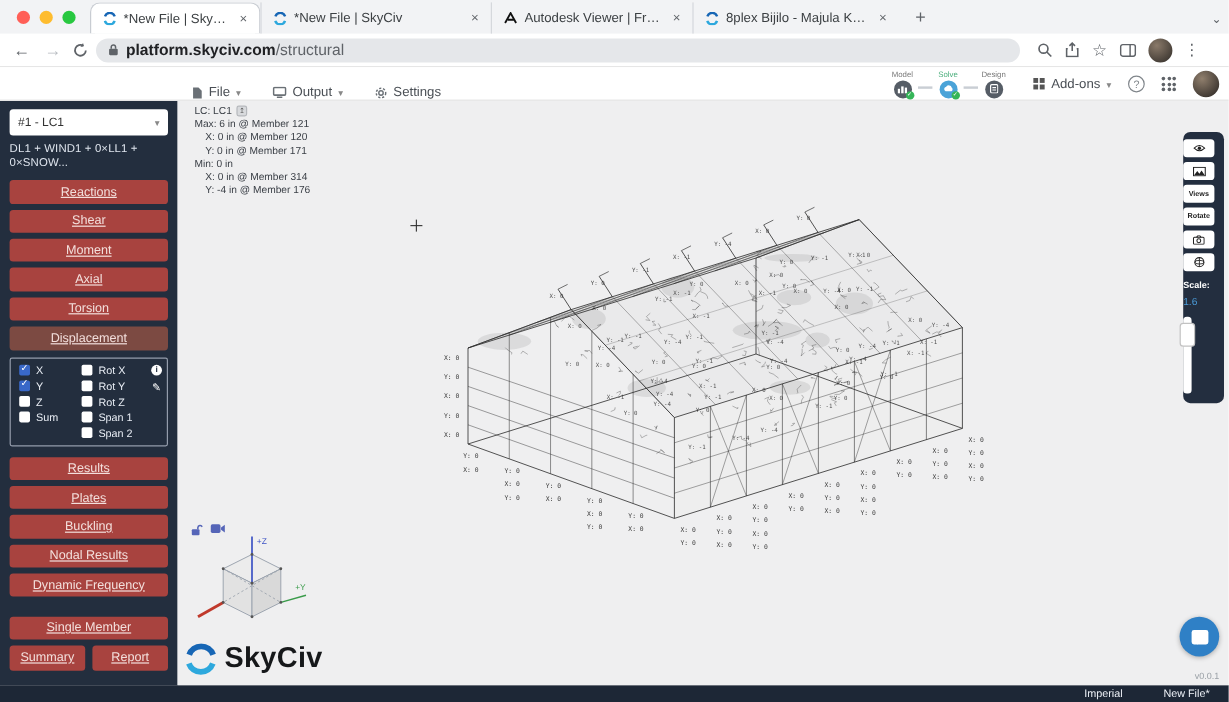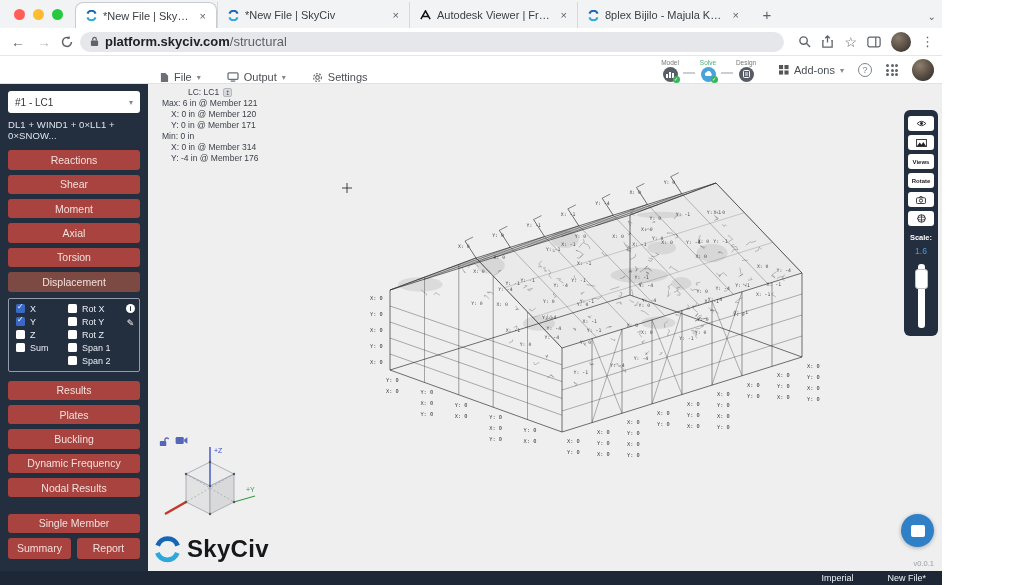--- a/index.html
+++ b/index.html
@@ -1,17 +1,17 @@
 <!DOCTYPE html>
 <html><head>
 <meta charset="utf-8">
 <style>
   * { margin:0; padding:0; box-sizing:border-box; }
   html,body { width:1024px; height:585px; overflow:hidden; font-family:"Liberation Sans", sans-serif; background:#fff; }
-  .app { position:relative; width:942px; height:585px; display:flex; flex-direction:column; }
+  .app { position:relative; width:1024px; height:585px; display:flex; flex-direction:column; }
 
   
   .tabstrip { height:28px; background:#f2f3f5; display:flex; align-items:flex-end; position:relative; }
   .lights { display:flex; gap:8px; align-items:center; padding:0 12px 8px 14px; }
   .light { width:11px; height:11px; border-radius:50%; }
   .tab { height:26px; display:flex; align-items:center; gap:6px; padding:0 8px 0 10px; font-size:11px; color:#3c4043;
          border-left:1px solid #d5d8dc; position:relative; }
   .tab.active { background:#fff; border:1px solid #c8ccd2; border-bottom:none; border-radius:8px 8px 0 0; z-index:2; }
   .tab .title { flex:1; white-space:nowrap; overflow:hidden; text-overflow:ellipsis; }
   .tab .close { font-size:11px; color:#5f6368; padding:0 2px; cursor:pointer; }
@@ -39,21 +39,21 @@
   .helpcirc { width:14px; height:14px; border:1.3px solid #80868b; border-radius:50%; color:#80868b; font-size:9px; display:flex; align-items:center; justify-content:center; }
   .appsgrid { display:grid; grid-template-columns:repeat(3,3px); grid-gap:1.5px; }
   .appsgrid i { width:3px; height:3px; background:#5f6368; border-radius:50%; }
   .avatar2 { width:22px; height:22px; border-radius:50%; background:radial-gradient(circle at 35% 30%, #907f6d, #262220); }
 
   
   .content { flex:1; display:flex; min-height:0; }
   .sidebar { width:148px; background:#232e3e; padding:7px 8px; display:flex; flex-direction:column; }
   .lc-select { background:#fff; border-radius:3px; height:24px; display:flex; align-items:center; justify-content:space-between; padding:0 7px; font-size:10px; color:#333; margin-bottom:6px; }
   .combo { color:#dfe5ee; font-size:9.5px; margin-bottom:9px; letter-spacing:.1px; }
-  .rbtn { background:#a8433f; border:none; border-radius:3px; color:#f3dfdc; font-size:10.5px; height:21px; margin-bottom:5px; width:100%; cursor:pointer; font-family:inherit; }
+  .rbtn { background:#a8433f; border:none; border-radius:3px; color:#f3dfdc; font-size:10.5px; height:21px; margin-bottom:5px; width:100%; cursor:pointer; font-family:inherit;text-decoration:underline; }
   .rbtn.active { background:#7c4a42; }
   .cbpanel { border:1px solid #949cab; border-radius:2px; padding:5px 4px 5px 7px; margin:1px 0 9px; position:relative; }
   .cbcols { display:flex; }
   .cbcol { display:flex; flex-direction:column; gap:3px; }
   .cbcol.left { width:52px; }
   .cbcol.right { flex:1; }
   .cbrow { display:flex; align-items:center; gap:5px; }
   .cb { width:9px; height:9px; background:#fff; border-radius:1.5px; position:relative; flex:none; }
   .cb.on { background:#3968c8; }
   .cb.on::after { content:"✓"; position:absolute; left:1px; top:-2px; font-size:8px; color:#fff; }
@@ -63,23 +63,23 @@
   .pencil { color:#fff; font-size:9px; line-height:9px; }
   .gap { height:12px; }
   .halfrow { display:flex; gap:6px; }
   .halfrow .rbtn { flex:1; }
 
   
   .canvas { flex:1; position:relative; background:#efeff0; overflow:hidden; }
   #model-svg { position:absolute; inset:0; }
   .resinfo { position:absolute; left:14px; top:3px; font-size:8.5px; color:#3a3f46; line-height:11px; }
   .resinfo .indent { padding-left:9px; }
-  .lcline { display:flex; align-items:center; gap:4px;margin-left:26px; }
+  .lcline { display:flex; align-items:center; gap:4px; }
   .lcbadge { width:9px; height:9px; background:#d8dadd; border:1px solid #b5b8bc; border-radius:2px; font-size:6px; line-height:8px; text-align:center; color:#555; }
-  .viewtools { position:absolute; right:4px; top:26px; width:34px; background:#232e3f; border-radius:6px; padding:6px 0 8px; display:flex; flex-direction:column; align-items:center; gap:4px; }
+  .viewtools { position:absolute; right:4px; top:26px; width:34px; background:#232e3f; border-radius:6px; padding:6px 0 8px; display:flex; flex-direction:column; gap:4px; }
   .vbtn { width:26px; height:15px; background:#fff; border:none; border-radius:3px; font-size:6px; font-weight:bold; color:#222; display:flex; align-items:center; justify-content:center; font-family:inherit; padding:0; }
   .scalelabel { color:#fff; font-size:7.5px; font-weight:bold; margin-top:3px; }
   .scaleval { color:#4a9bd8; font-size:8.5px; margin-bottom:2px; }
   .slider { width:7px; height:64px; background:#fff; border-radius:3px; position:relative; margin-top:2px; }
   .knob { position:absolute; left:-3px; top:5px; width:13px; height:20px; background:#fff; border:1px solid #c2c2c2; border-radius:3px; }
   .axiswidget { position:absolute; left:12px; top:360px; }
   .viewicons { position:absolute; left:10px; top:352px; display:flex; gap:6px; }
   .brand { position:absolute; left:6px; bottom:8px; display:flex; align-items:center; gap:6px; }
   .brandname { font-size:24px; font-weight:bold; color:#16181a; letter-spacing:.3px; }
   .chatbtn { position:absolute; right:8px; bottom:24px; width:33px; height:33px; border-radius:50%; background:#2f80c6; box-shadow:0 1px 4px rgba(0,0,0,.3); display:flex; align-items:center; justify-content:center; }
@@ -314,22 +314,22 @@
         </div>
         <div class="cbicons">
           <span class="info-i">i</span>
           <span class="pencil">✎</span>
         </div>
       </div>
 
       <button class="rbtn">Results</button>
       <button class="rbtn">Plates</button>
       <button class="rbtn">Buckling</button>
+      <button class="rbtn">Nodal Results</button>
       <button class="rbtn">Dynamic Frequency</button>
-      <button class="rbtn">Nodal Results</button>
       <div class="gap"></div>
       <button class="rbtn">Single Member</button>
       <div class="halfrow">
         <button class="rbtn">Summary</button>
         <button class="rbtn">Report</button>
       </div>
     </div>
 
     <div class="canvas">
       <svg id="model-svg" viewBox="0 0 876 487" width="876" height="487">

